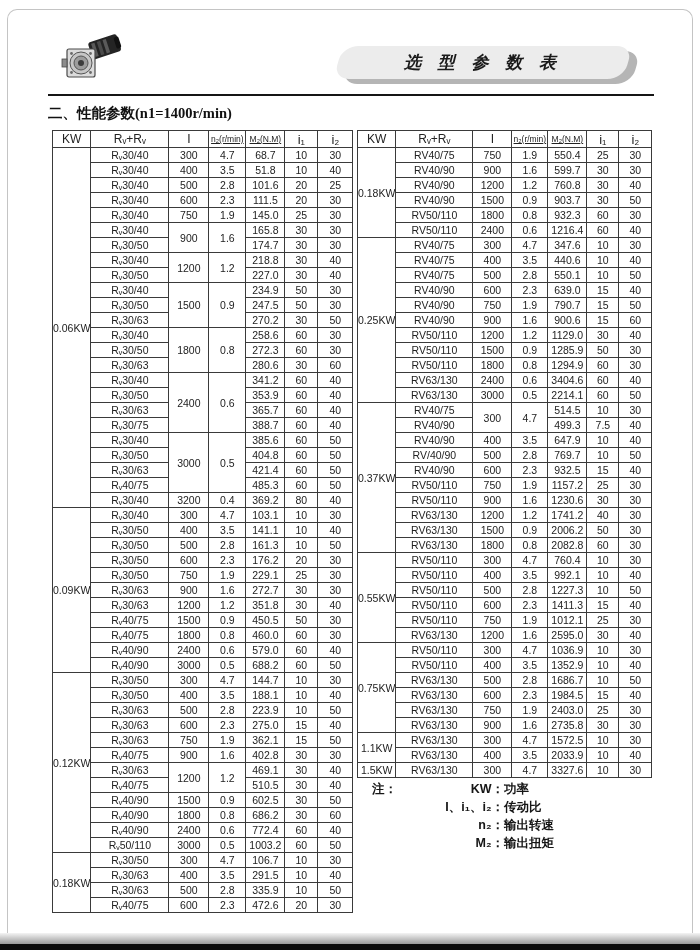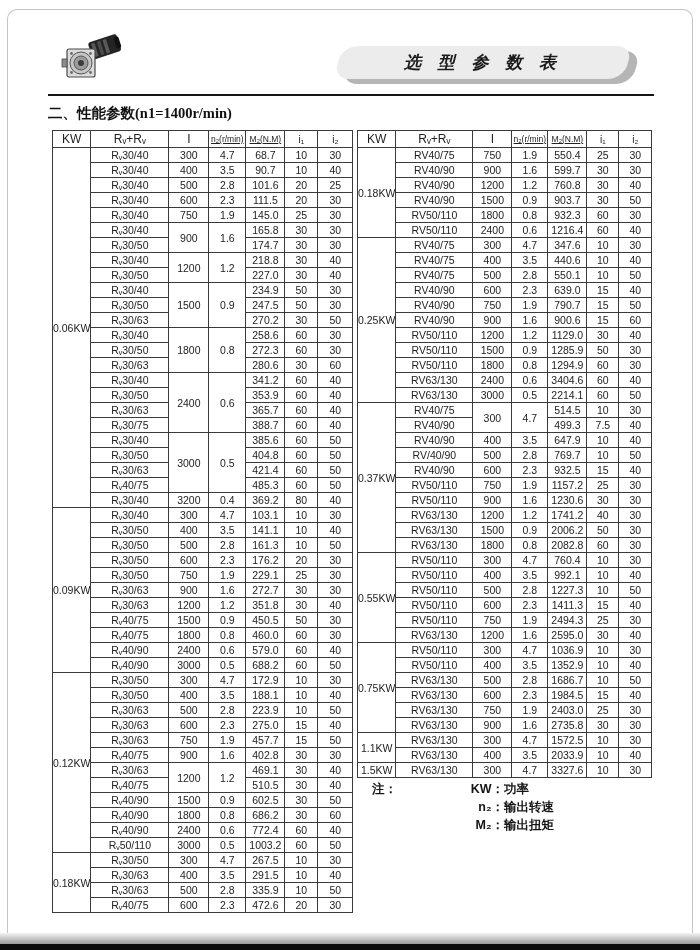--- a/index.html
+++ b/index.html
@@ -42,21 +42,21 @@
   }
   .t-left{left:52px;top:130px;}
   .t-right{left:357px;top:130px;}
   .ptable th,.ptable td{
     border:1px solid #3a3a3a;text-align:center;vertical-align:middle;
     padding:0;overflow:hidden;white-space:nowrap;
   }
   .ptable th{height:16px;font-weight:normal;font-size:12px;}
   .ptable td{height:14px;}
   .ptable th.h3,.ptable th.h4{font-size:8.5px;text-decoration:underline;}
-  .ptable th.h5,.ptable th.h6{font-size:10px;}
+  .ptable th.h5,.ptable th.h6{font-size:13px;}
   
   .notes{position:absolute;left:372px;top:780px;font-size:12.5px;font-weight:600;color:#161616;}
   .note-line{display:grid;grid-template-columns:36px 96px auto;line-height:18px;}
   .note-prefix{text-align:left;}
   .note-term{text-align:right;}
   .note-desc{text-align:left;}
   
   .bottom-grad{
     position:absolute;left:0;right:0;bottom:6px;height:11px;
     background:linear-gradient(#f4f4f4,#9a9a9a);
@@ -127,21 +127,21 @@
         <td class="c2">300</td>
         <td class="c3">4.7</td>
         <td class="c4">68.7</td>
         <td class="c5">10</td>
         <td class="c6">30</td>
       </tr>
       <tr>
         <td class="c1">Rᵥ30/40</td>
         <td class="c2">400</td>
         <td class="c3">3.5</td>
-        <td class="c4">90.7</td>
+        <td class="c4">51.8</td>
         <td class="c5">10</td>
         <td class="c6">40</td>
       </tr>
       <tr>
         <td class="c1">Rᵥ30/40</td>
         <td class="c2">500</td>
         <td class="c3">2.8</td>
         <td class="c4">101.6</td>
         <td class="c5">20</td>
         <td class="c6">25</td>
@@ -377,21 +377,21 @@
         <td class="c3">0.5</td>
         <td class="c4">688.2</td>
         <td class="c5">60</td>
         <td class="c6">50</td>
       </tr>
       <tr>
         <td class="c0" rowspan="12">0.12KW</td>
         <td class="c1">Rᵥ30/50</td>
         <td class="c2">300</td>
         <td class="c3">4.7</td>
-        <td class="c4">172.9</td>
+        <td class="c4">144.7</td>
         <td class="c5">10</td>
         <td class="c6">30</td>
       </tr>
       <tr>
         <td class="c1">Rᵥ30/50</td>
         <td class="c2">400</td>
         <td class="c3">3.5</td>
         <td class="c4">188.1</td>
         <td class="c5">10</td>
         <td class="c6">40</td>
@@ -409,21 +409,21 @@
         <td class="c2">600</td>
         <td class="c3">2.3</td>
         <td class="c4">275.0</td>
         <td class="c5">15</td>
         <td class="c6">40</td>
       </tr>
       <tr>
         <td class="c1">Rᵥ30/63</td>
         <td class="c2">750</td>
         <td class="c3">1.9</td>
-        <td class="c4">457.7</td>
+        <td class="c4">362.1</td>
         <td class="c5">15</td>
         <td class="c6">50</td>
       </tr>
       <tr>
         <td class="c1">Rᵥ40/75</td>
         <td class="c2">900</td>
         <td class="c3">1.6</td>
         <td class="c4">402.8</td>
         <td class="c5">30</td>
         <td class="c6">30</td>
@@ -472,21 +472,21 @@
         <td class="c3">0.5</td>
         <td class="c4">1003.2</td>
         <td class="c5">60</td>
         <td class="c6">50</td>
       </tr>
       <tr>
         <td class="c0" rowspan="4">0.18KW</td>
         <td class="c1">Rᵥ30/50</td>
         <td class="c2">300</td>
         <td class="c3">4.7</td>
-        <td class="c4">267.5</td>
+        <td class="c4">106.7</td>
         <td class="c5">10</td>
         <td class="c6">30</td>
       </tr>
       <tr>
         <td class="c1">Rᵥ30/63</td>
         <td class="c2">400</td>
         <td class="c3">3.5</td>
         <td class="c4">291.5</td>
         <td class="c5">10</td>
         <td class="c6">40</td>
@@ -779,21 +779,21 @@
         <td class="c2">600</td>
         <td class="c3">2.3</td>
         <td class="c4">1411.3</td>
         <td class="c5">15</td>
         <td class="c6">40</td>
       </tr>
       <tr>
         <td class="c1">RV50/110</td>
         <td class="c2">750</td>
         <td class="c3">1.9</td>
-        <td class="c4">2494.3</td>
+        <td class="c4">1012.1</td>
         <td class="c5">25</td>
         <td class="c6">30</td>
       </tr>
       <tr>
         <td class="c1">RV63/130</td>
         <td class="c2">1200</td>
         <td class="c3">1.6</td>
         <td class="c4">2595.0</td>
         <td class="c5">30</td>
         <td class="c6">40</td>
@@ -874,20 +874,25 @@
         <td class="c6">30</td>
       </tr>
     </tbody>
   </table>
 
 <div class="notes">
   <div class="note-line">
     <span class="note-prefix">注：</span>
     <span class="note-term">KW：</span>
     <span class="note-desc">功率</span>
+  </div>
+  <div class="note-line">
+    <span class="note-prefix"></span>
+    <span class="note-term">I、i₁、i₂：</span>
+    <span class="note-desc">传动比</span>
   </div>
   <div class="note-line">
     <span class="note-prefix"></span>
     <span class="note-term">n₂：</span>
     <span class="note-desc">输出转速</span>
   </div>
   <div class="note-line">
     <span class="note-prefix"></span>
     <span class="note-term">M₂：</span>
     <span class="note-desc">输出扭矩</span>

